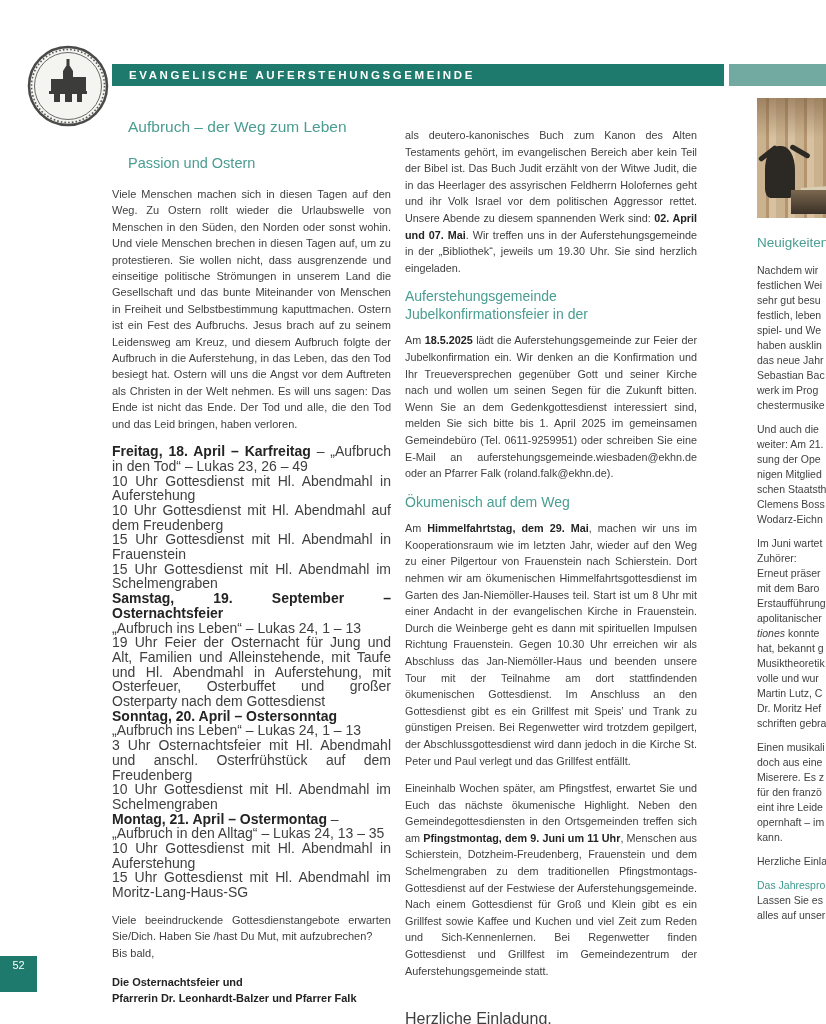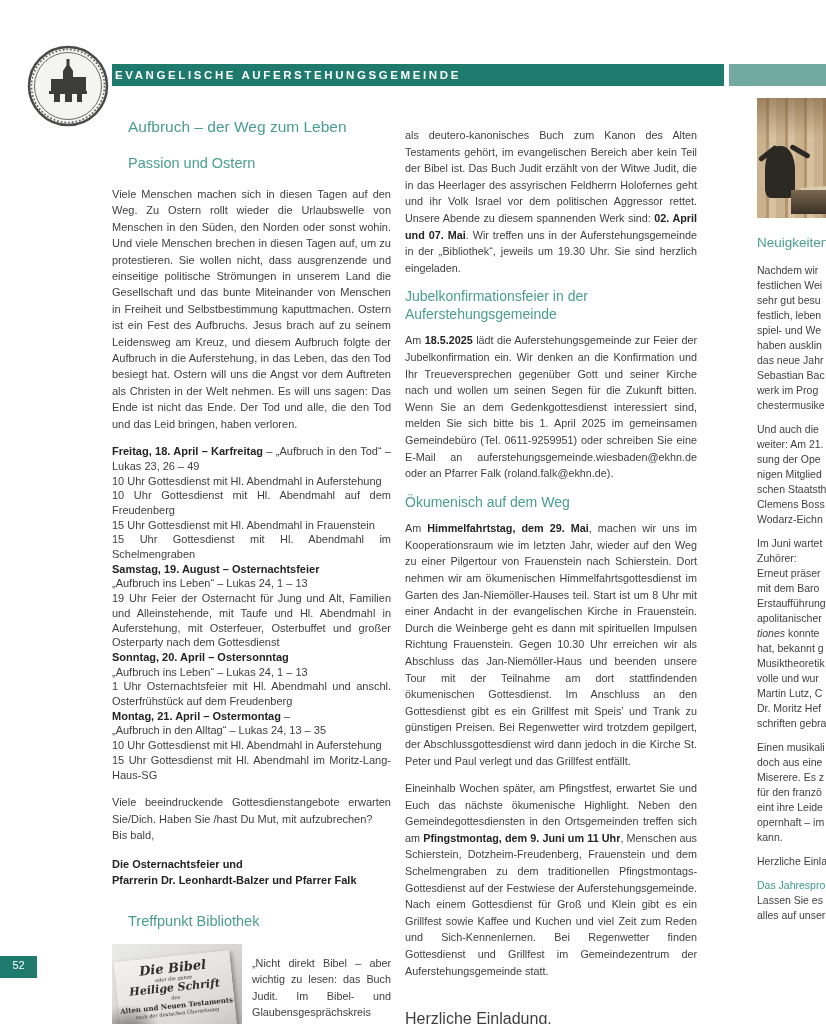--- a/index.html
+++ b/index.html
@@ -7,39 +7,39 @@
     position:relative;width:826px;height:1024px;background:#ffffff;
     overflow:hidden;font-family:"Liberation Sans",sans-serif;color:#3f3f3f;
     margin:0 auto;
   }
   
   .band-dark{
     position:absolute;left:112px;top:64px;width:612px;height:22px;
     background:#1d7a6c;color:#fff;display:flex;align-items:center;
   }
   .band-dark span{
-    font-size:11.5px;font-weight:bold;letter-spacing:2.6px;padding-left:3px;
+    font-size:11.5px;font-weight:bold;letter-spacing:2.6px;padding-left:17px;
     white-space:nowrap;
   }
   .band-light{
     position:absolute;left:729px;top:64px;width:97px;height:22px;background:#72a9a1;
   }
   
   .logo{position:absolute;left:27px;top:45px;width:82px;height:82px;}
   
   .col-left{position:absolute;left:112px;top:102px;width:279px;}
   .col-mid{position:absolute;left:405px;top:119px;width:292px;}
   .col-right{position:absolute;left:757px;top:98px;width:130px;}
   h1,h2,h3{font-weight:normal;color:#4a9d92;margin:16px;}
   .article-title{font-size:15.5px;margin-bottom:19px;}
   .section-title{font-size:14.5px;margin-bottom:15px;}
   .mid-title{font-size:14px;line-height:17.5px;margin:12px 0 9px;}
   .body-p{font-size:11px;line-height:16.4px;text-align:justify;margin:0 0 12px;}
   .mid-p{font-size:10.8px;line-height:16.6px;text-align:justify;margin:8px 0 11px;}
-  .schedule{font-size:11px;line-height:14.7px;margin:2px 0 12px;}
+  .schedule{font-size:14px;line-height:14.7px;margin:2px 0 12px;}
   .schedule .line{text-align:justify;}
   .b{font-weight:bold;color:#242424;}
   .i{font-style:italic;margin-top:40px;}
   .outro{margin-bottom:0;}
   .plainline{font-size:11px;line-height:16.4px;}
   .signature{margin-top:14px;font-size:11px;line-height:15.4px;}
   .signature .line{font-weight:bold;color:#242424;}
   .lib-title{margin-top:25px;}
   .bible-row{display:flex;gap:10px;margin-top:15px;}
   .bible-photo{
@@ -94,21 +94,21 @@
   .photo-concert .table{
     position:absolute;left:44px;bottom:22px;width:54px;height:10px;background:#d9cdb4;
     transform:rotate(-4deg);
   }
   .right-heading{font-size:13.5px;margin:0 0 13px;white-space:nowrap;}
   .col-right .line{font-size:10.5px;line-height:15px;white-space:nowrap;}
   .col-right .line.gap{height:9px;}
   .col-right .line.teal{color:#3d9a8e;}
   
   .page-badge{
-    position:absolute;left:0;top:956px;width:37px;height:22px;background:#1d7a6c;
+    position:absolute;left:0;top:956px;width:37px;height:36px;background:#1d7a6c;
     color:#fff;font-size:11px;text-align:center;line-height:19px;
   }
 </style>
 </head>
 <body>
 
 <div class="page">
 
   <svg class="logo" viewBox="0 0 82 82">
     <circle cx="41" cy="41" r="39" fill="#f4f4f1" stroke="#4a4a48" stroke-width="2.5"></circle>
@@ -136,26 +136,27 @@
     <h1 class="article-title">Aufbruch – der Weg zum Leben</h1>
     <h2 class="section-title">Passion und Ostern</h2>
     <p class="body-p"><span>Viele Menschen machen sich in diesen Tagen auf den Weg. Zu Ostern rollt wieder die Urlaubswelle von Menschen in den Süden, den Norden oder sonst wohin. Und viele Menschen brechen in diesen Tagen auf, um zu protestieren. Sie wollen nicht, dass ausgrenzende und einseitige politische Strömungen in unserem Land die Gesellschaft und das bunte Miteinander von Menschen in Freiheit und Selbstbestimmung kaputtmachen. Ostern ist ein Fest des Aufbruchs. Jesus brach auf zu seinem Leidensweg am Kreuz, und diesem Aufbruch folgte der Aufbruch in die Auferstehung, in das Leben, das den Tod besiegt hat. Ostern will uns die Angst vor dem Auftreten als Christen in der Welt nehmen. Es will uns sagen: Das Ende ist nicht das Ende. Der Tod und alle, die den Tod und das Leid bringen, haben verloren.</span></p>
 
     <div class="schedule">
         <div class="line"><span class="b">Freitag, 18. April – Karfreitag</span><span> – „Aufbruch in den Tod“ – Lukas 23, 26 – 49</span></div>
         <div class="line">10 Uhr Gottesdienst mit Hl. Abendmahl in Auferstehung</div>
         <div class="line">10 Uhr Gottesdienst mit Hl. Abendmahl auf dem Freudenberg</div>
         <div class="line">15 Uhr Gottesdienst mit Hl. Abendmahl in Frauenstein</div>
         <div class="line">15 Uhr Gottesdienst mit Hl. Abendmahl im Schelmengraben</div>
-        <div class="line"><span class="b">Samstag, 19. August – Osternachtsfeier</span></div>
+        <div class="line"><span class="b">Samstag, 19. September – Osternachtsfeier</span></div>
         <div class="line">„Aufbruch ins Leben“ – Lukas 24, 1 – 13</div>
         <div class="line">19 Uhr Feier der Osternacht für Jung und Alt, Familien und Alleinstehende, mit Taufe und Hl. Abendmahl in Auferstehung, mit Osterfeuer, Osterbuffet und großer Osterparty nach dem Gottesdienst</div>
         <div class="line"><span class="b">Sonntag, 20. April – Ostersonntag</span></div>
         <div class="line">„Aufbruch ins Leben“ – Lukas 24, 1 – 13</div>
-        <div class="line">1 Uhr Osternachtsfeier mit Hl. Abendmahl und anschl. Osterfrühstück auf dem Freudenberg</div>
+        <div class="line">3 Uhr Osternachtsfeier mit Hl. Abendmahl und anschl. Osterfrühstück auf dem Freudenberg</div>
+        <div class="line">10 Uhr Gottesdienst mit Hl. Abendmahl im Schelmengraben</div>
         <div class="line"><span class="b">Montag, 21. April – Ostermontag</span><span> –</span></div>
         <div class="line">„Aufbruch in den Alltag“ – Lukas 24, 13 – 35</div>
         <div class="line">10 Uhr Gottesdienst mit Hl. Abendmahl in Auferstehung</div>
         <div class="line">15 Uhr Gottesdienst mit Hl. Abendmahl im Moritz-Lang-Haus-SG</div>
       </div>
 
     <p class="body-p outro"><span>Viele beeindruckende Gottesdienstangebote erwarten Sie/Dich. Haben Sie /hast Du Mut, mit aufzubrechen?</span></p>
     <div class="plainline">Bis bald,</div>
 
     <div class="signature">
@@ -177,22 +178,22 @@
           </div>
       </div>
       <p class="lib-text"><span>„Nicht direkt Bibel – aber wichtig zu lesen: das Buch Judit. Im Bibel- und Glaubensgesprächskreis „Treffpunkt Bibliothek“ startet eine neue Themenreihe zum Buch Judit, einer Schrift, die in der katholischen Kirche</span></p>
     </div>
   </div>
 
   <div class="col-mid">
     <p class="mid-p"><span>als deutero-kanonisches Buch zum Kanon des Alten Testaments gehört, im evangelischen Bereich aber kein Teil der Bibel ist. Das Buch Judit erzählt von der Witwe Judit, die in das Heerlager des assyrischen Feldherrn Holofernes geht und ihr Volk Israel vor dem politischen Aggressor rettet. Unsere Abende zu diesem spannenden Werk sind: </span><span class="b">02. April und 07. Mai</span><span>. Wir treffen uns in der Auferstehungsgemeinde in der „Bibliothek“, jeweils um 19.30 Uhr. Sie sind herzlich eingeladen.</span></p>
 
     <h3 class="mid-title">
+        <div class="line">Auferstehungsgemeinde</div>
         <div class="line">Jubelkonfirmationsfeier in der</div>
-        <div class="line">Auferstehungsgemeinde</div>
       </h3>
     <p class="mid-p"><span>Am </span><span class="b">18.5.2025</span><span> lädt die Auferstehungsgemeinde zur Feier der Jubelkonfirmation ein. Wir denken an die Konfirmation und Ihr Treueversprechen gegenüber Gott und seiner Kirche nach und wollen um seinen Segen für die Zukunft bitten. Wenn Sie an dem Gedenkgottesdienst interessiert sind, melden Sie sich bitte bis 1. April 2025 im gemeinsamen Gemeindebüro (Tel. 0611-9259951) oder schreiben Sie eine E-Mail an auferstehungsgemeinde.wiesbaden@ekhn.de oder an Pfarrer Falk (roland.falk@ekhn.de).</span></p>
 
     <h3 class="mid-title">
         <div class="line">Ökumenisch auf dem Weg</div>
       </h3>
     <p class="mid-p"><span>Am </span><span class="b">Himmelfahrtstag, dem 29. Mai</span><span>, machen wir uns im Kooperationsraum wie im letzten Jahr, wieder auf den Weg zu einer Pilgertour von Frauenstein nach Schierstein. Dort nehmen wir am ökumenischen Himmelfahrtsgottesdienst im Garten des Jan-Niemöller-Hauses teil. Start ist um 8 Uhr mit einer Andacht in der evangelischen Kirche in Frauenstein. Durch die Weinberge geht es dann mit spirituellen Impulsen Richtung Frauenstein. Gegen 10.30 Uhr erreichen wir als Abschluss das Jan-Niemöller-Haus und beenden unsere Tour mit der Teilnahme am dort stattfindenden ökumenischen Gottesdienst. Im Anschluss an den Gottesdienst gibt es ein Grillfest mit Speis’ und Trank zu günstigen Preisen. Bei Regenwetter wird trotzdem gepilgert, der Abschlussgottesdienst wird dann jedoch in die Kirche St. Peter und Paul verlegt und das Grillfest entfällt.</span></p>
     <p class="mid-p"><span>Eineinhalb Wochen später, am Pfingstfest, erwartet Sie und Euch das nächste ökumenische Highlight. Neben den Gemeindegottesdiensten in den Ortsgemeinden treffen sich am </span><span class="b">Pfingstmontag, dem 9. Juni um 11 Uhr</span><span>, Menschen aus Schierstein, Dotzheim-Freudenberg, Frauenstein und dem Schelmengraben zu dem traditionellen Pfingstmontags-Gottesdienst auf der Festwiese der Auferstehungsgemeinde. Nach einem Gottesdienst für Groß und Klein gibt es ein Grillfest sowie Kaffee und Kuchen und viel Zeit zum Reden und Sich-Kennenlernen. Bei Regenwetter finden Gottesdienst und Grillfest im Gemeindezentrum der Auferstehungsgemeinde statt.</span></p>
 
     <div class="mid-close">Herzliche Einladung,</div>

